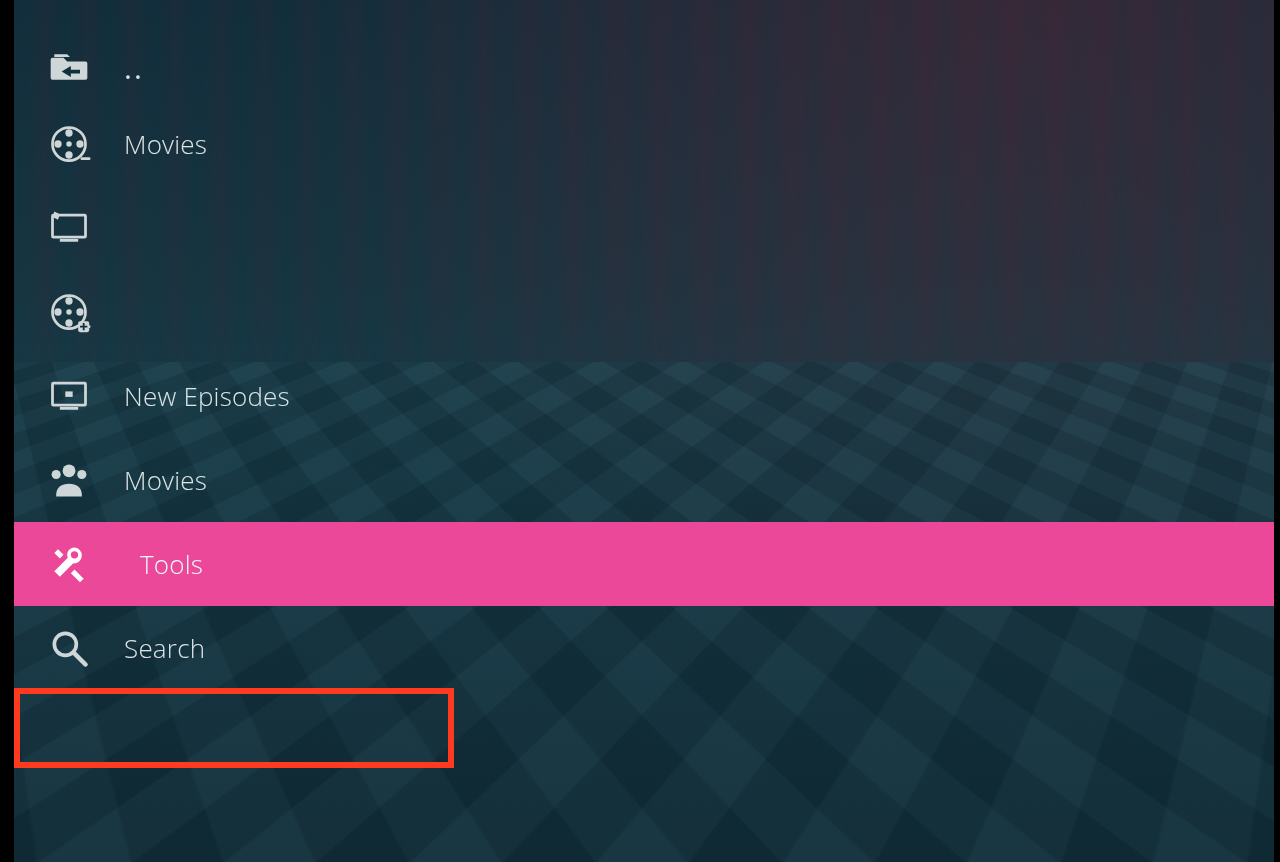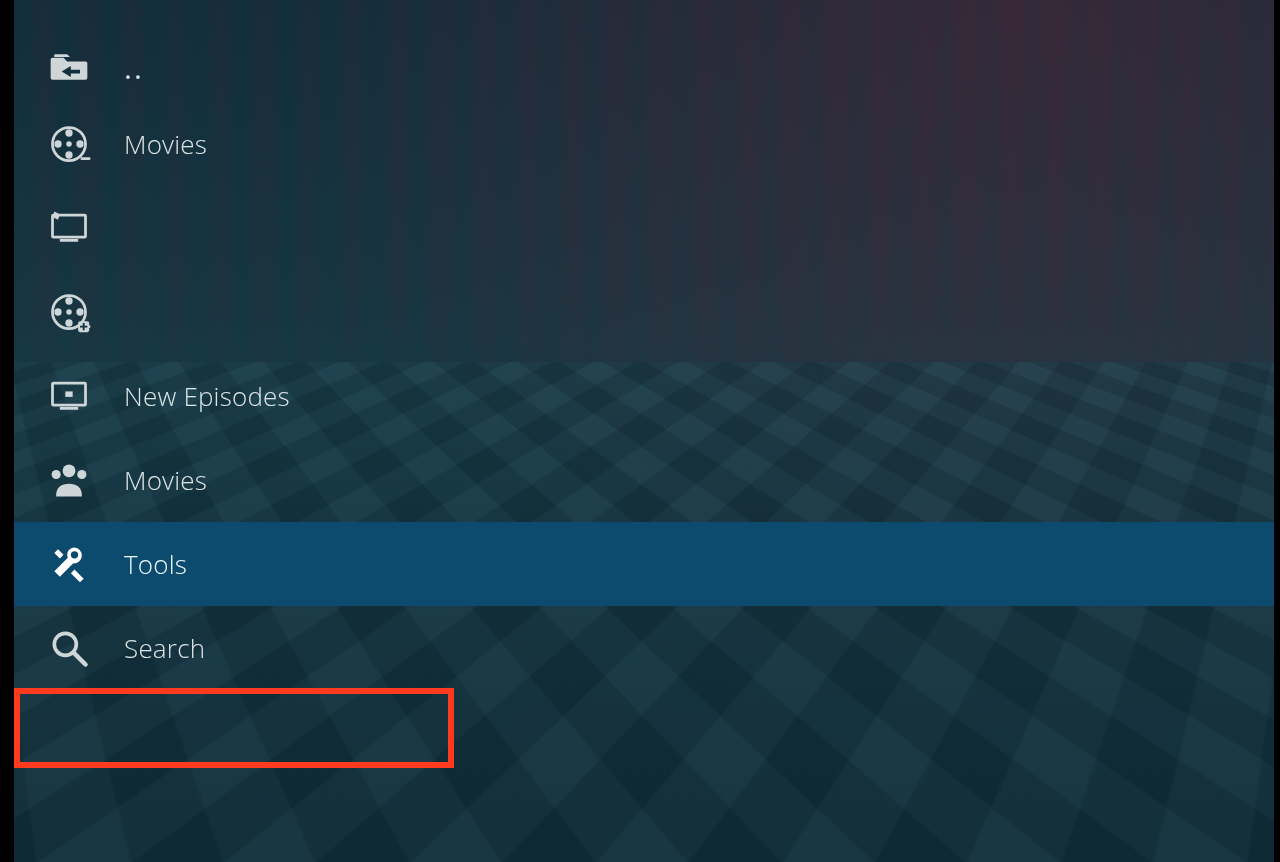--- a/index.html
+++ b/index.html
@@ -57,21 +57,22 @@
   }
   .item .icon svg { width: 44px; height: 44px; }
   .item .label {
     margin-left: 28px;
     font-size: 26px;
     font-weight: 300;
     letter-spacing: 0.2px;
     color: #dbe4e6;
   }
   .item.selected {
-    background: #0c4a6e;
+    background: #ec4899;
+    gap: 16px;
   }
   .item.selected .label { color: #eaf7fb; }
   .item.selected .icon { color: #ffffff; }
   .highlight-box {
     position: absolute; z-index: 4;
     border: 6px solid #ff3a1f;
     pointer-events: none;
   }
   .item.back { height: 70px; }
   .item.back .label { font-size: 30px; font-weight: 400; letter-spacing: 2px; }

